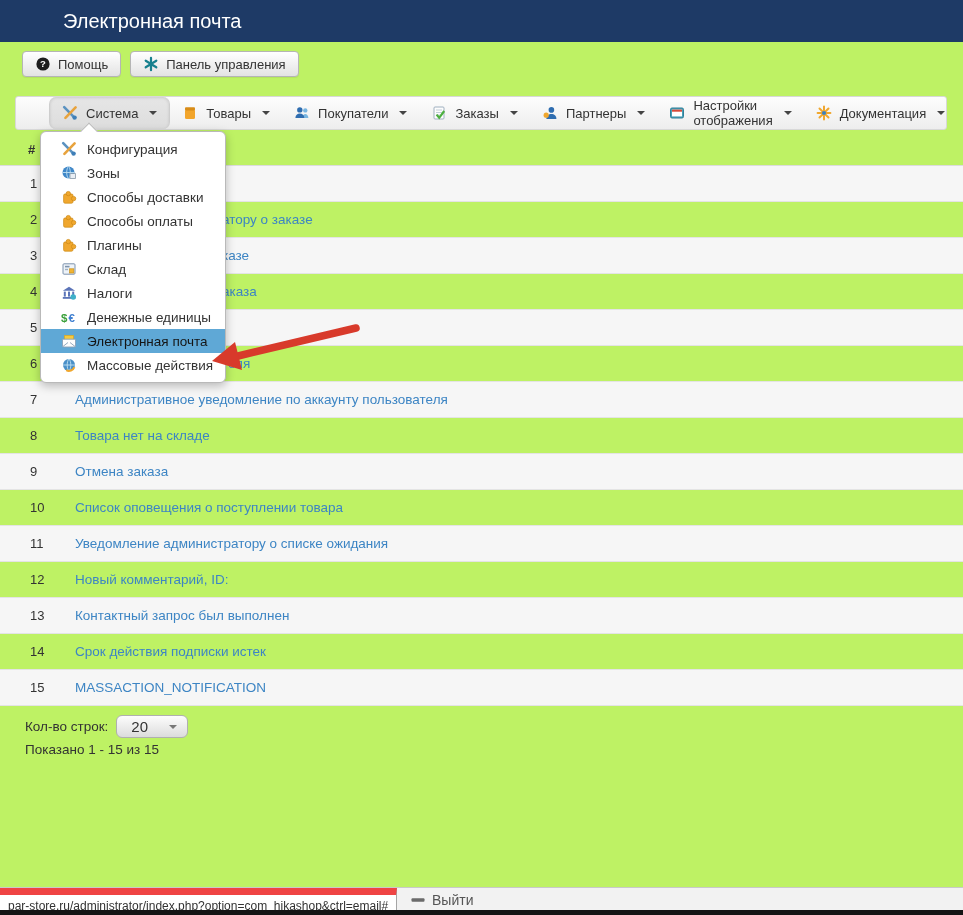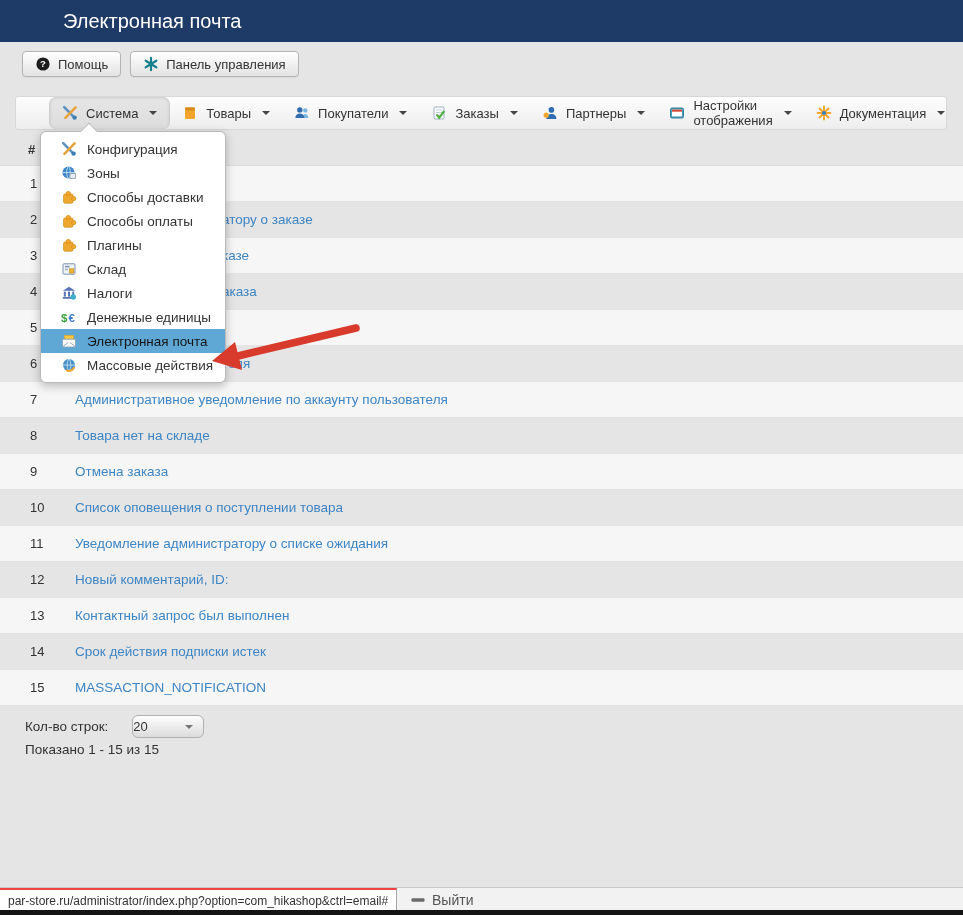--- a/index.html
+++ b/index.html
@@ -1,18 +1,18 @@
 <!DOCTYPE html>
 <html><head>
 <meta charset="utf-8">
 <style>
   * { margin:0; padding:0; box-sizing:border-box; }
   html,body { width:963px; height:915px; overflow:hidden; }
   body { font-family:"Liberation Sans", sans-serif; background:#fff; color:#333; }
-  .page { position:relative; width:963px; height:915px; background:#e5e5e5; }
+  .page { position:relative; width:963px; height:915px; background:#bef264; }
 
   
   .titlebar { position:absolute; left:0; top:0; width:963px; height:42px; background:#1e3a66; }
   .titlebar h1 { position:absolute; left:63px; top:0; line-height:42px; color:#fff; font-size:20px; font-weight:400; }
 
   
   .toolbar { position:absolute; left:22px; top:51px; display:flex; gap:9px; }
   .btn { display:flex; align-items:center; gap:7px; height:26px; padding:0 12px;
          border:1px solid #b5b5b5; border-radius:4px; background:linear-gradient(#ffffff,#e3e3e3);
          font-size:13px; color:#333; box-shadow:0 1px 1px rgba(0,0,0,.06); cursor:pointer; }
@@ -33,39 +33,39 @@
   .l-row { height:36px; display:flex; align-items:center; border-bottom:1px solid #e4e4e4; }
   .l-row:nth-child(odd) { background:#f6f6f6; }
   .l-num { width:45px; padding-left:30px; font-size:13px; color:#333; flex:0 0 75px; }
   .l-link { font-size:13.5px; color:#3d85c4; text-decoration:none; cursor:pointer; }
   .l-row.covered .l-link { margin-left:147px; }
 
   
   .pagination { position:absolute; left:25px; top:714px; font-size:13.5px; color:#333; }
   .pag-top { display:flex; align-items:center; gap:8px; height:24px; }
   .select { position:relative; width:72px; height:23px; border:1px solid #b0b0b0; border-radius:6px;
-            background:linear-gradient(#fdfdfd,#dcdcdc); line-height:21px; font-size:13px; cursor:pointer;margin-left:16px; }
+            background:linear-gradient(#fdfdfd,#dcdcdc); line-height:21px; padding-left:14px; font-size:15px; cursor:pointer; }
   .select .caret { position:absolute; right:10px; top:9px; border-top-color:#777; }
   .pag-results { margin-top:4px; }
 
   
   .dropdown { position:absolute; left:40px; top:131px; width:186px; background:#fff;
               border:1px solid #b9b9b9; border-radius:6px; box-shadow:0 3px 10px rgba(0,0,0,.25);
               padding:5px 0; z-index:10; }
   .dropdown .notch { position:absolute; left:42px; top:-7px; width:12px; height:12px; background:#fff;
               border-left:1px solid #b9b9b9; border-top:1px solid #b9b9b9; transform:rotate(45deg); }
   .dd-item { height:24px; display:flex; align-items:center; gap:10px; padding-left:20px; font-size:13.5px; color:#333; cursor:pointer; }
   .dd-item.highlighted { background:#5fa8d6; color:#151515; }
 
   
   .arrow-svg { position:absolute; left:205px; top:315px; width:160px; height:60px; z-index:30; pointer-events:none; }
 
   
   .statusbar { position:absolute; left:0; top:887px; width:963px; height:23px; background:#f2f2f2; border-top:1px solid #c9c9c9; }
-  .urlbox { position:absolute; left:0; top:0; height:23px; background:#fff; border-right:1px solid #a5a5a5; border-top:2px solid #ef4444;
+  .urlbox { position:absolute; left:0; top:0; height:23px; background:#fff; border-right:1px solid #a5a5a5; border-top:7px solid #ef4444;
             line-height:22px; padding:0 8px; font-size:12px; color:#333; white-space:nowrap; }
   .logout { position:absolute; left:410px; top:0; height:23px; display:flex; align-items:center; gap:6px; font-size:14px; color:#555; cursor:pointer; }
   .bottomstrip { position:absolute; left:0; top:910px; width:963px; height:5px; background:#141414; }
 </style>
 </head>
 <body>
 
 <div class="page">
 
   <div class="titlebar">

